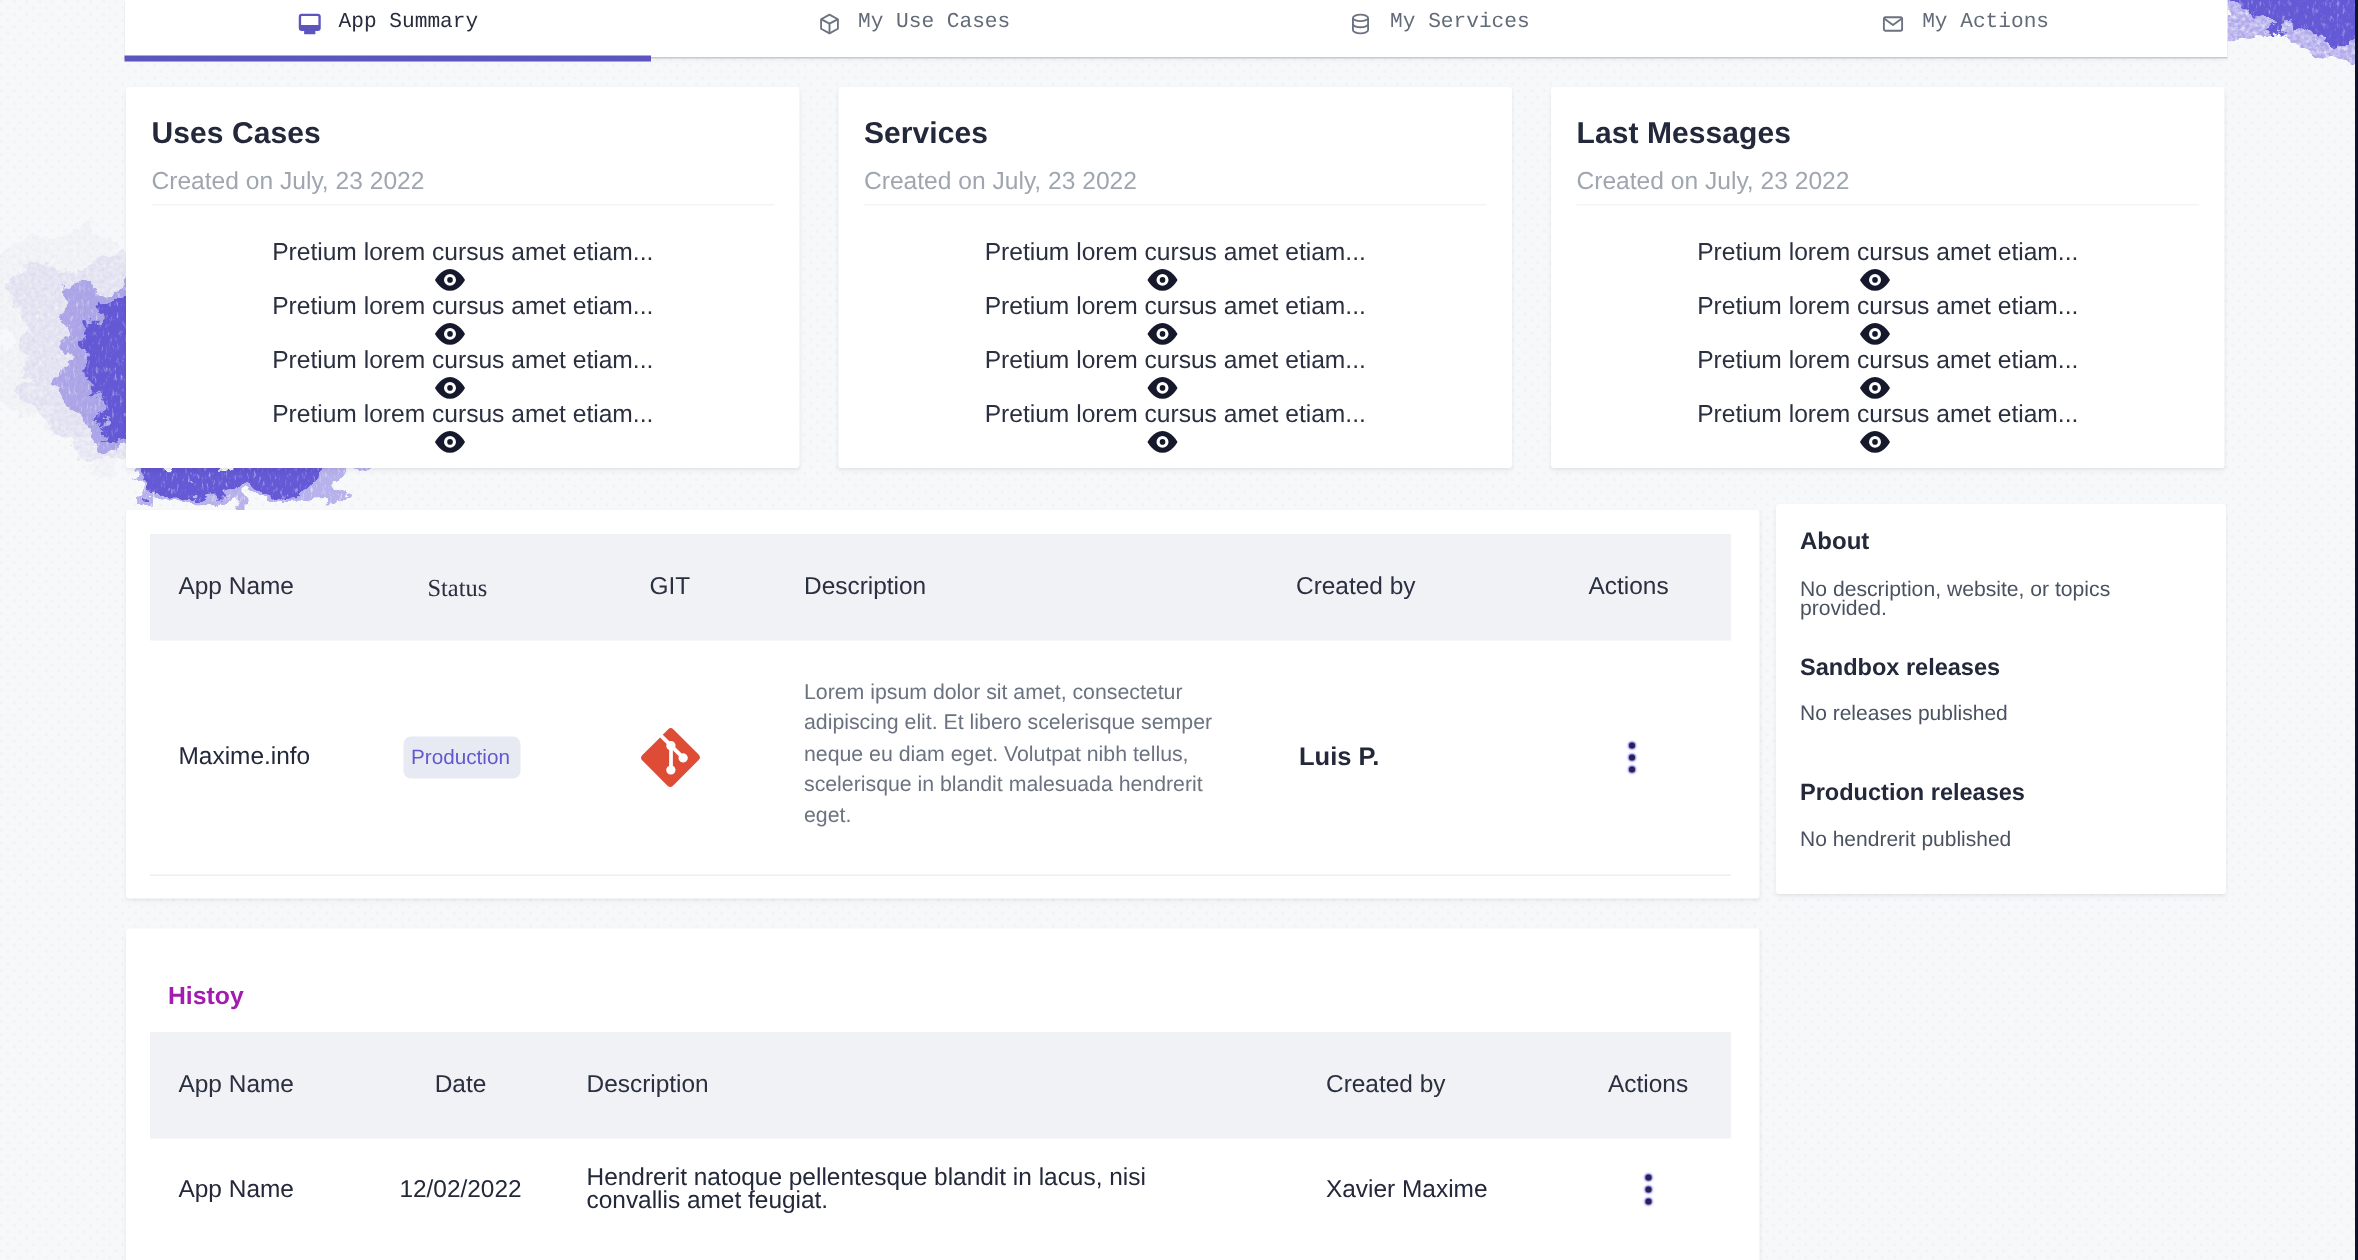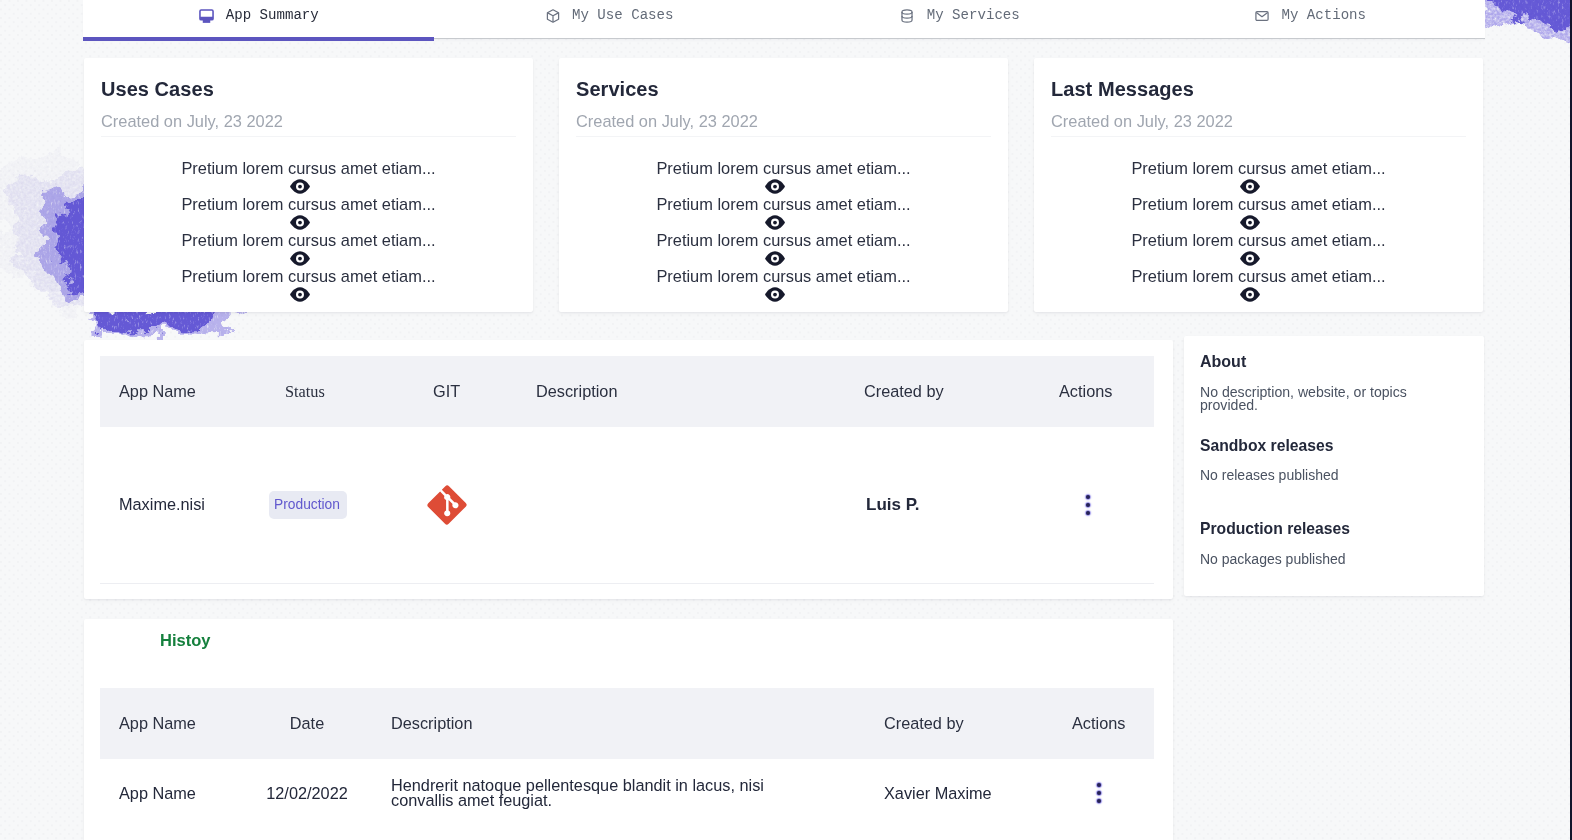--- a/index.html
+++ b/index.html
@@ -80,21 +80,21 @@
 
   
   .ab-title{position:absolute;left:16px;top:17px;font-size:16px;font-weight:700;color:#23283a;}
   .ab-desc{position:absolute;left:16px;top:50px;width:235px;font-size:14.1px;color:#4a5261;line-height:12.8px;}
   .ab-h1{position:absolute;left:16px;top:101px;font-size:15.7px;font-weight:700;color:#23283a;}
   .ab-t1{position:absolute;left:16px;top:131px;font-size:14px;color:#4a5261;}
   .ab-h2{position:absolute;left:16px;top:184px;font-size:15.7px;font-weight:700;color:#23283a;}
   .ab-t2{position:absolute;left:16px;top:215px;font-size:14px;color:#4a5261;}
 
   
-  .hist-title{position:absolute;left:28px;top:12px;font-size:16.5px;font-weight:700;color:#15803d;margin-left:48px;}
+  .hist-title{position:absolute;left:28px;top:36px;font-size:16.5px;font-weight:700;color:#a21caf;}
   .hist-thead{position:absolute;left:16px;top:69px;right:19px;height:71px;background:#f1f2f6;}
   .hist-thead .th{position:absolute;top:0;height:71px;display:flex;align-items:center;
        font-size:16.3px;color:#2b3040;}
   .hist-trow{position:absolute;left:16px;top:133px;right:19px;height:82px;}
   .hist-trow > div{position:absolute;top:0;height:82px;display:flex;align-items:center;}
   .h1{left:19px;} .h2{left:140px;width:134px;justify-content:center;}
   .h3{left:291px;width:400px;} .h4{left:784px;} .h5{left:997px;}
   .hist-thead .h2{justify-content:center;}
   .hist-thead .h5{left:972px;}
   .hist-trow .td{font-size:16.3px;color:#23283a;}
@@ -361,49 +361,50 @@
   <div class="card" style="left:84px;top:340px;width:1089px;height:259px;">
     <div class="apps-thead">
       <div class="th c1">App Name</div>
       <div class="th c2">Status</div>
       <div class="th c3">GIT</div>
       <div class="th c4">Description</div>
       <div class="th c5">Created by</div>
       <div class="th c6">Actions</div>
     </div>
     <div class="apps-trow">
-      <div class="td c1">Maxime.nisi</div>
+      <div class="td c1">Maxime.info</div>
       <div class="c2">
           <span class="badge">Production</span>
         </div>
       <div class="c3">
         <span class="gitlogo">
           <svg viewBox="0 0 48 48" width="40" height="40">
               <path d="M46.5 21.6 26.4 1.5a3.1 3.1 0 0 0-4.4 0l-4.2 4.2 5.3 5.3a3.7 3.7 0 0 1 4.7 4.7l5.1 5.1a3.7 3.7 0 1 1-2.2 2.1l-4.8-4.8v12.5a3.7 3.7 0 1 1-3-.1V17.9a3.7 3.7 0 0 1-2-4.8l-5.2-5.2L1.5 22a3.1 3.1 0 0 0 0 4.4l20.1 20.1a3.1 3.1 0 0 0 4.4 0l20.5-20.5a3.1 3.1 0 0 0 0-4.4Z" fill="#de4c36"></path>
             </svg>
         </span>
       </div>
+      <div class="desc c4">Lorem ipsum dolor sit amet, consectetur adipiscing elit. Et libero scelerisque semper neque eu diam eget. Volutpat nibh tellus, scelerisque in blandit malesuada hendrerit eget.</div>
       <div class="td c5 bold">Luis P.</div>
       <div class="c6">
         <span class="kebab">
             <i></i>
             <i></i>
             <i></i>
           </span>
       </div>
     </div>
   </div>
 
   <div class="card" style="left:1184px;top:336px;width:300px;height:260px;">
     <div class="ab-title">About</div>
     <div class="ab-desc">No description, website, or topics provided.</div>
     <div class="ab-h1">Sandbox releases</div>
     <div class="ab-t1">No releases published</div>
     <div class="ab-h2">Production releases</div>
-    <div class="ab-t2">No packages published</div>
+    <div class="ab-t2">No hendrerit published</div>
   </div>
 
   <div class="card" style="left:84px;top:619px;width:1089px;height:240px;">
     <div class="hist-title">Histoy</div>
     <div class="hist-thead">
       <div class="th h1">App Name</div>
       <div class="th h2">Date</div>
       <div class="th h3">Description</div>
       <div class="th h4">Created by</div>
       <div class="th h5">Actions</div>

